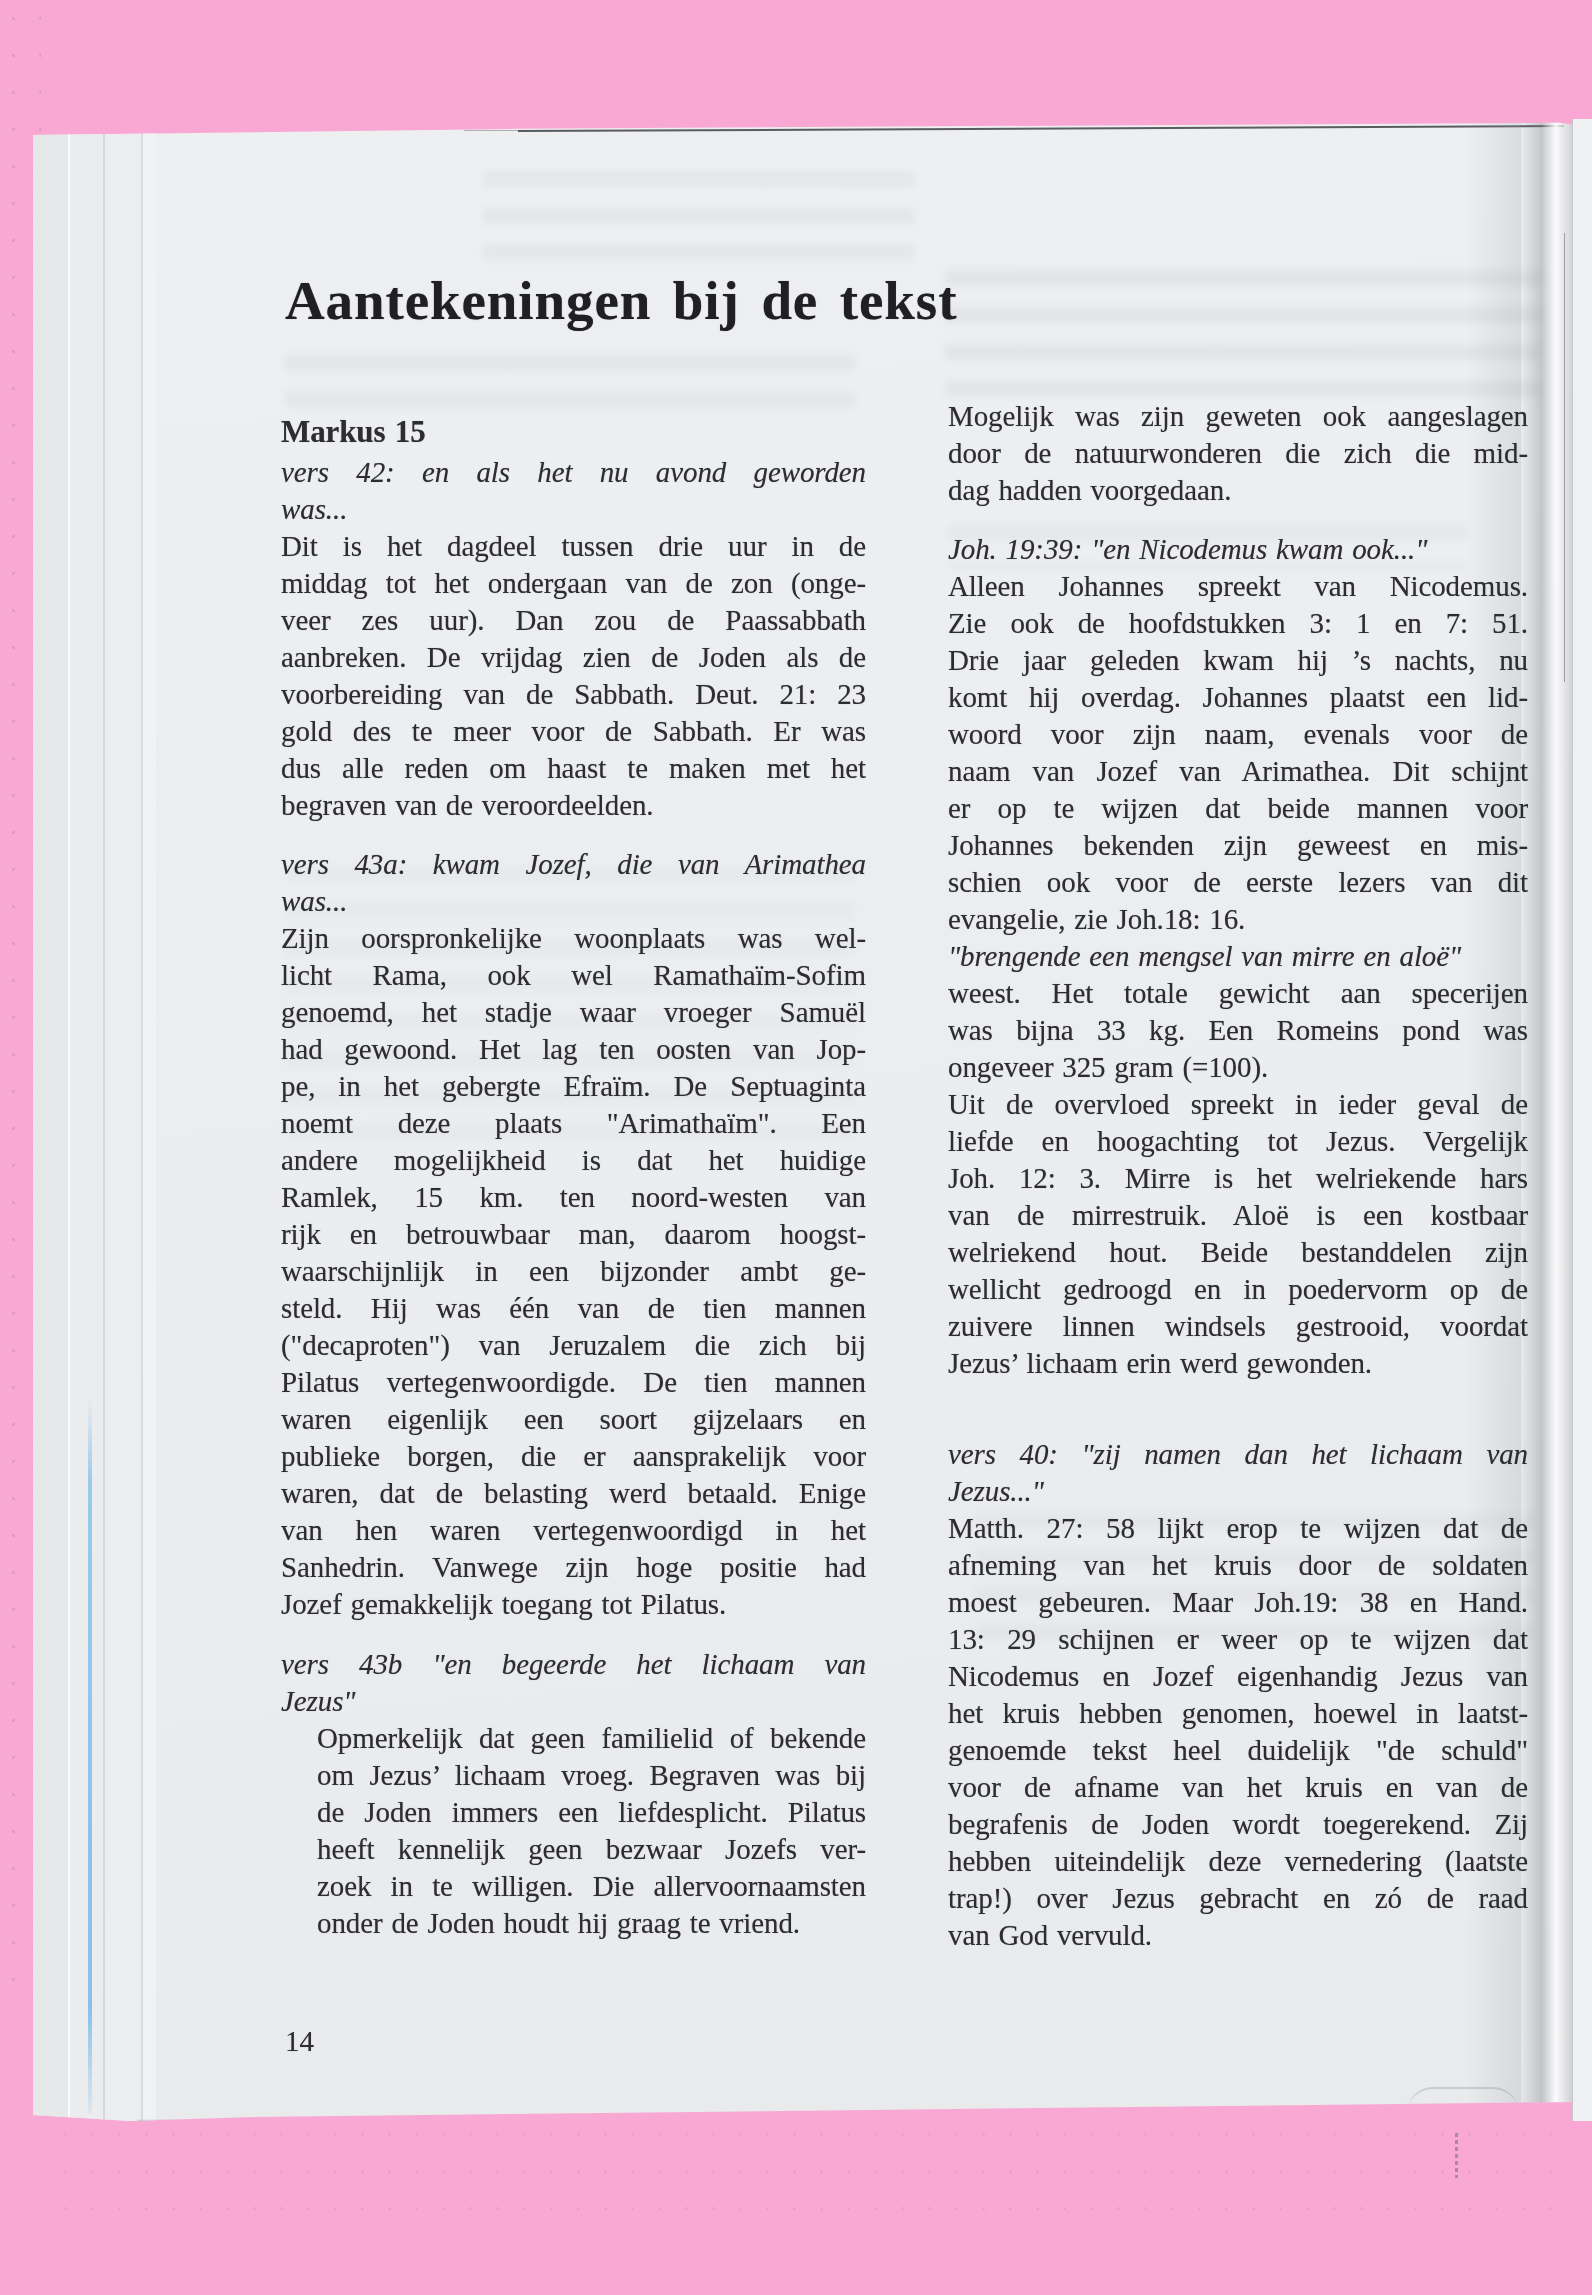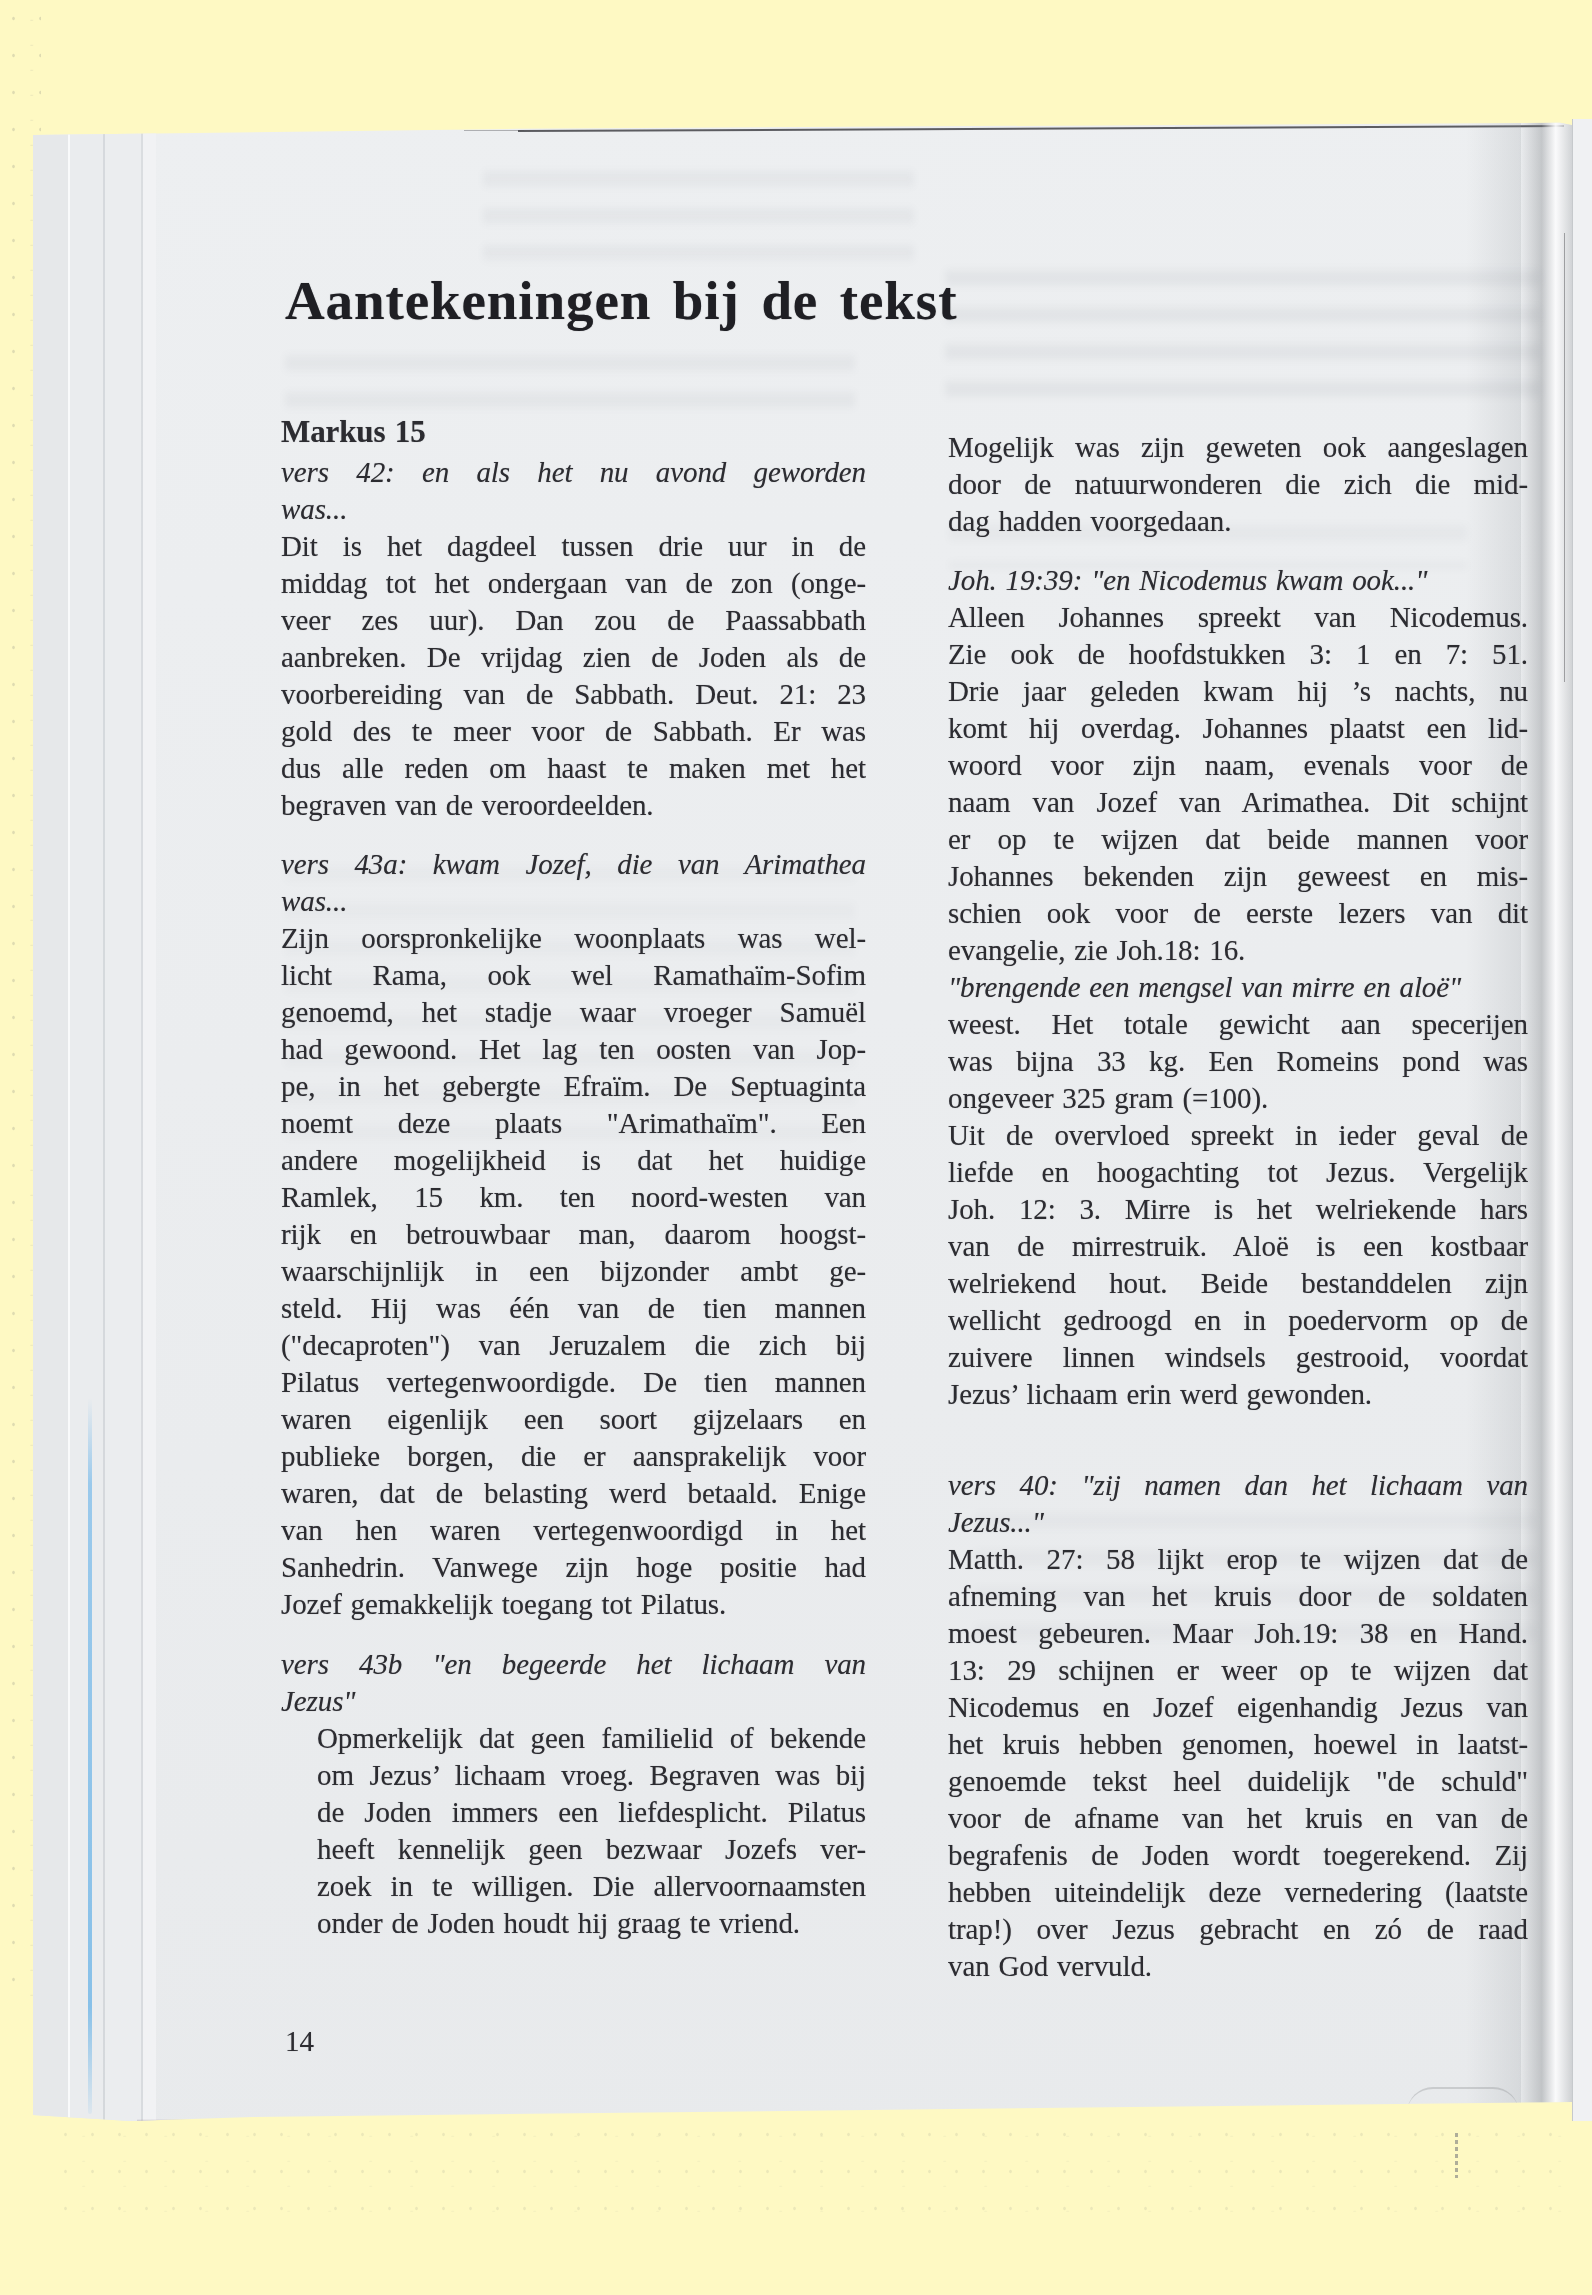--- a/index.html
+++ b/index.html
@@ -1,19 +1,19 @@
 <!DOCTYPE html>
 <html style="font-size:14px"><head>
 <meta charset="utf-8">
 <style>
   html,body{margin:0;padding:0;background:#ffffff;}
   .canvas{
     position:relative;
     width:1592px;height:2295px;
-    background:#fef9c3;
+    background:#f9a8d4;
     overflow:hidden;
     font-family:"Liberation Serif","DejaVu Serif",serif;
   }
   
   .bed-noise{
     position:absolute;
     background-image:
       radial-gradient(rgba(90,95,105,.38) 0.9px, transparent 1.6px),
       radial-gradient(rgba(120,125,135,.28) 0.9px, transparent 1.4px);
     background-size:27px 37px, 41px 25px;
@@ -90,21 +90,21 @@
     letter-spacing:0.9px;word-spacing:7px;white-space:nowrap;
     text-shadow:0 0 0.9px rgba(31,31,36,.5);
   }
   .col{
     position:absolute;
     font-size:29px;color:#2c2c31;
     letter-spacing:-0.1px;word-spacing:1.7px;
     text-shadow:0 0 0.9px rgba(44,44,50,.42);
   }
   .col-left{left:248px;top:292px;width:585px;}
-  .col-right{left:915px;top:308px;width:580px;}
+  .col-right{left:915px;top:277px;width:580px;}
   .line{height:37px;line-height:37px;overflow:hidden;text-align:left;}
   .line.j{text-align:justify;text-align-last:justify;}
   .blk-heading .line{font-weight:700;font-size:31px;}
   .blk-verse .line{font-style:italic;}
   .page-number{
     position:absolute;left:252px;top:1904px;
     font-size:29px;color:#2c2c31;text-shadow:0 0 0.9px rgba(44,44,50,.42);
   }
 </style>
 </head>

